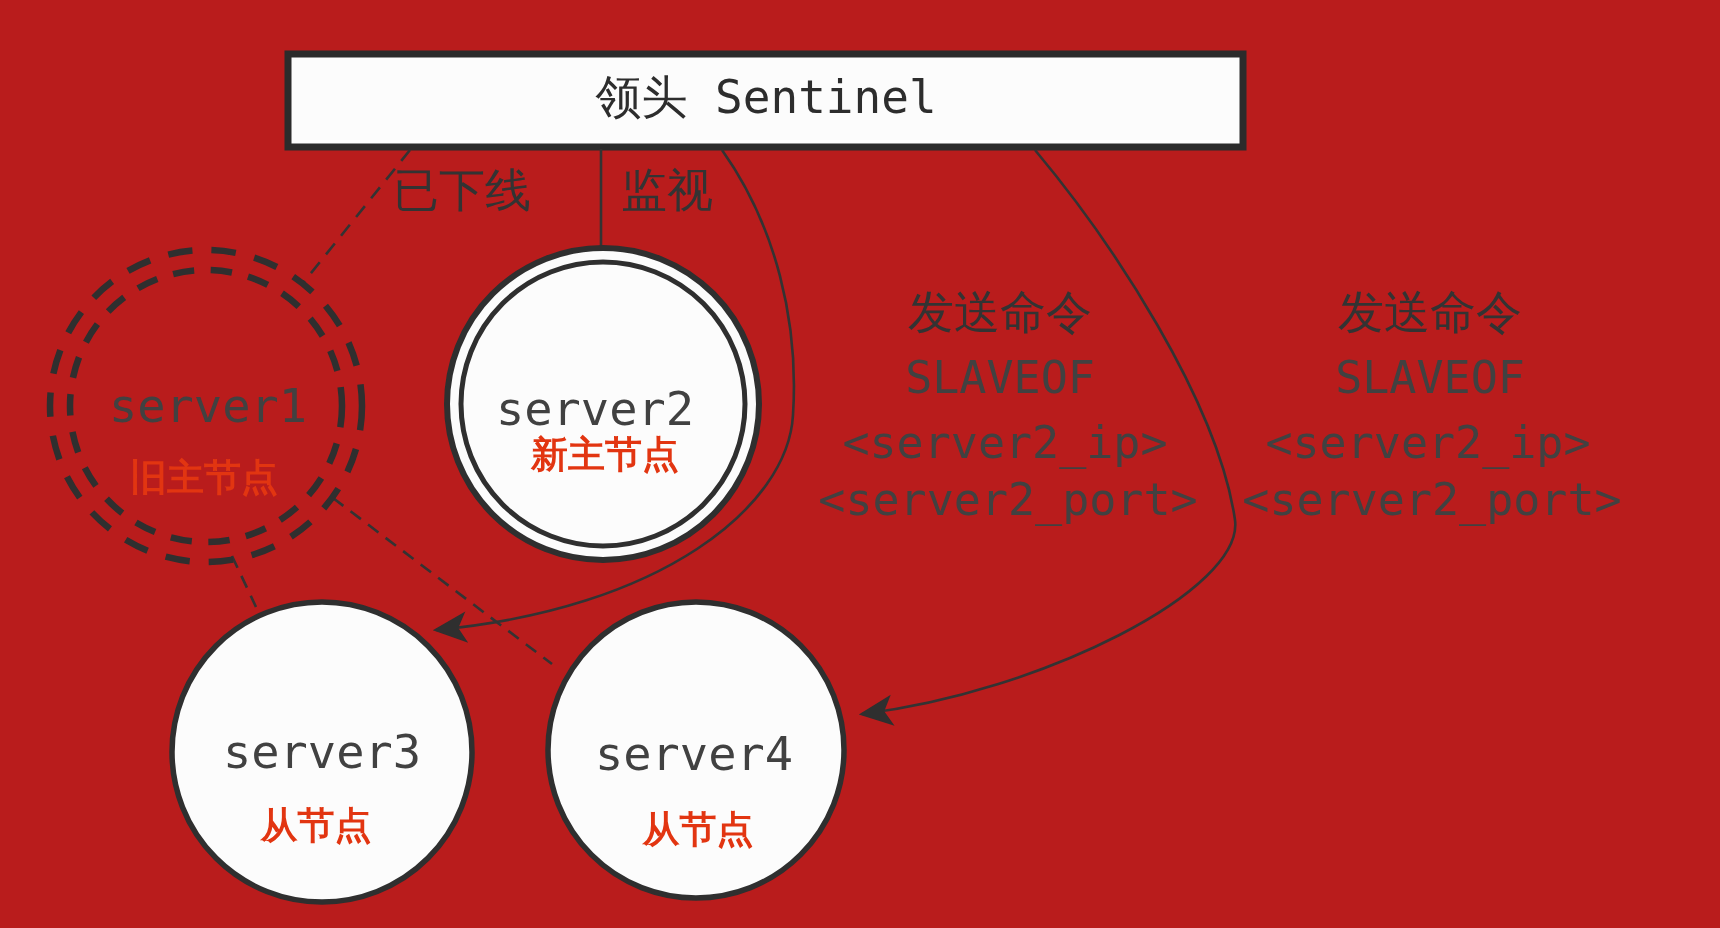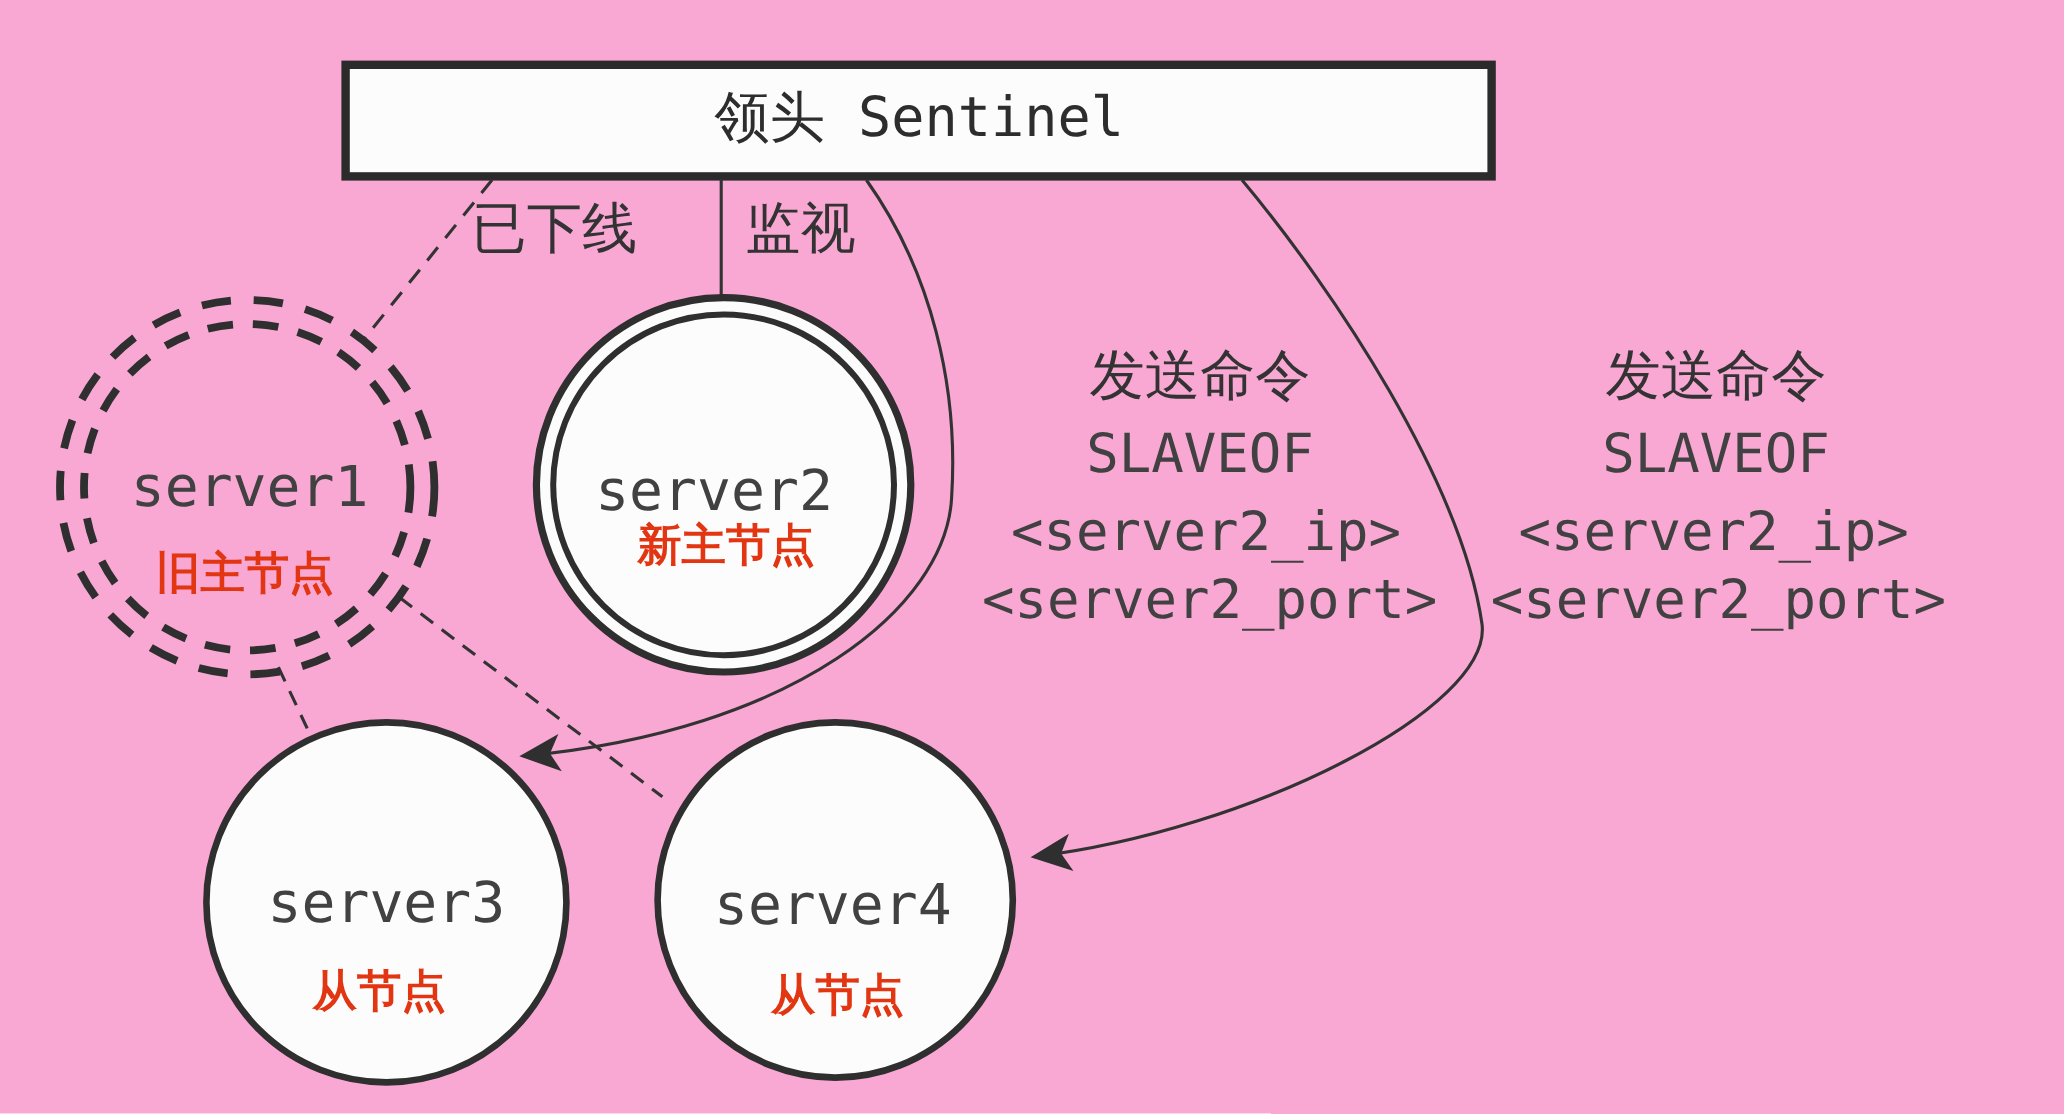--- a/index.html
+++ b/index.html
@@ -5,21 +5,21 @@
   html, body {
     margin: 0;
     padding: 0;
     background: #fcfcfc;
     font-family: "DejaVu Sans", sans-serif;
   }
   .stage {
     position: relative;
     width: 1720px;
     height: 928px;
-    background: #f9a8d4;
+    background: #b91c1c;
     overflow: hidden;
   }
   svg { display: block; }
   text { user-select: none; }
   .mono {
     font-family: "DejaVu Sans Mono", "Liberation Mono", monospace;
     fill: #414141;
   }
   .title-text {
     font-family: "DejaVu Sans Mono", "Liberation Mono", monospace;

